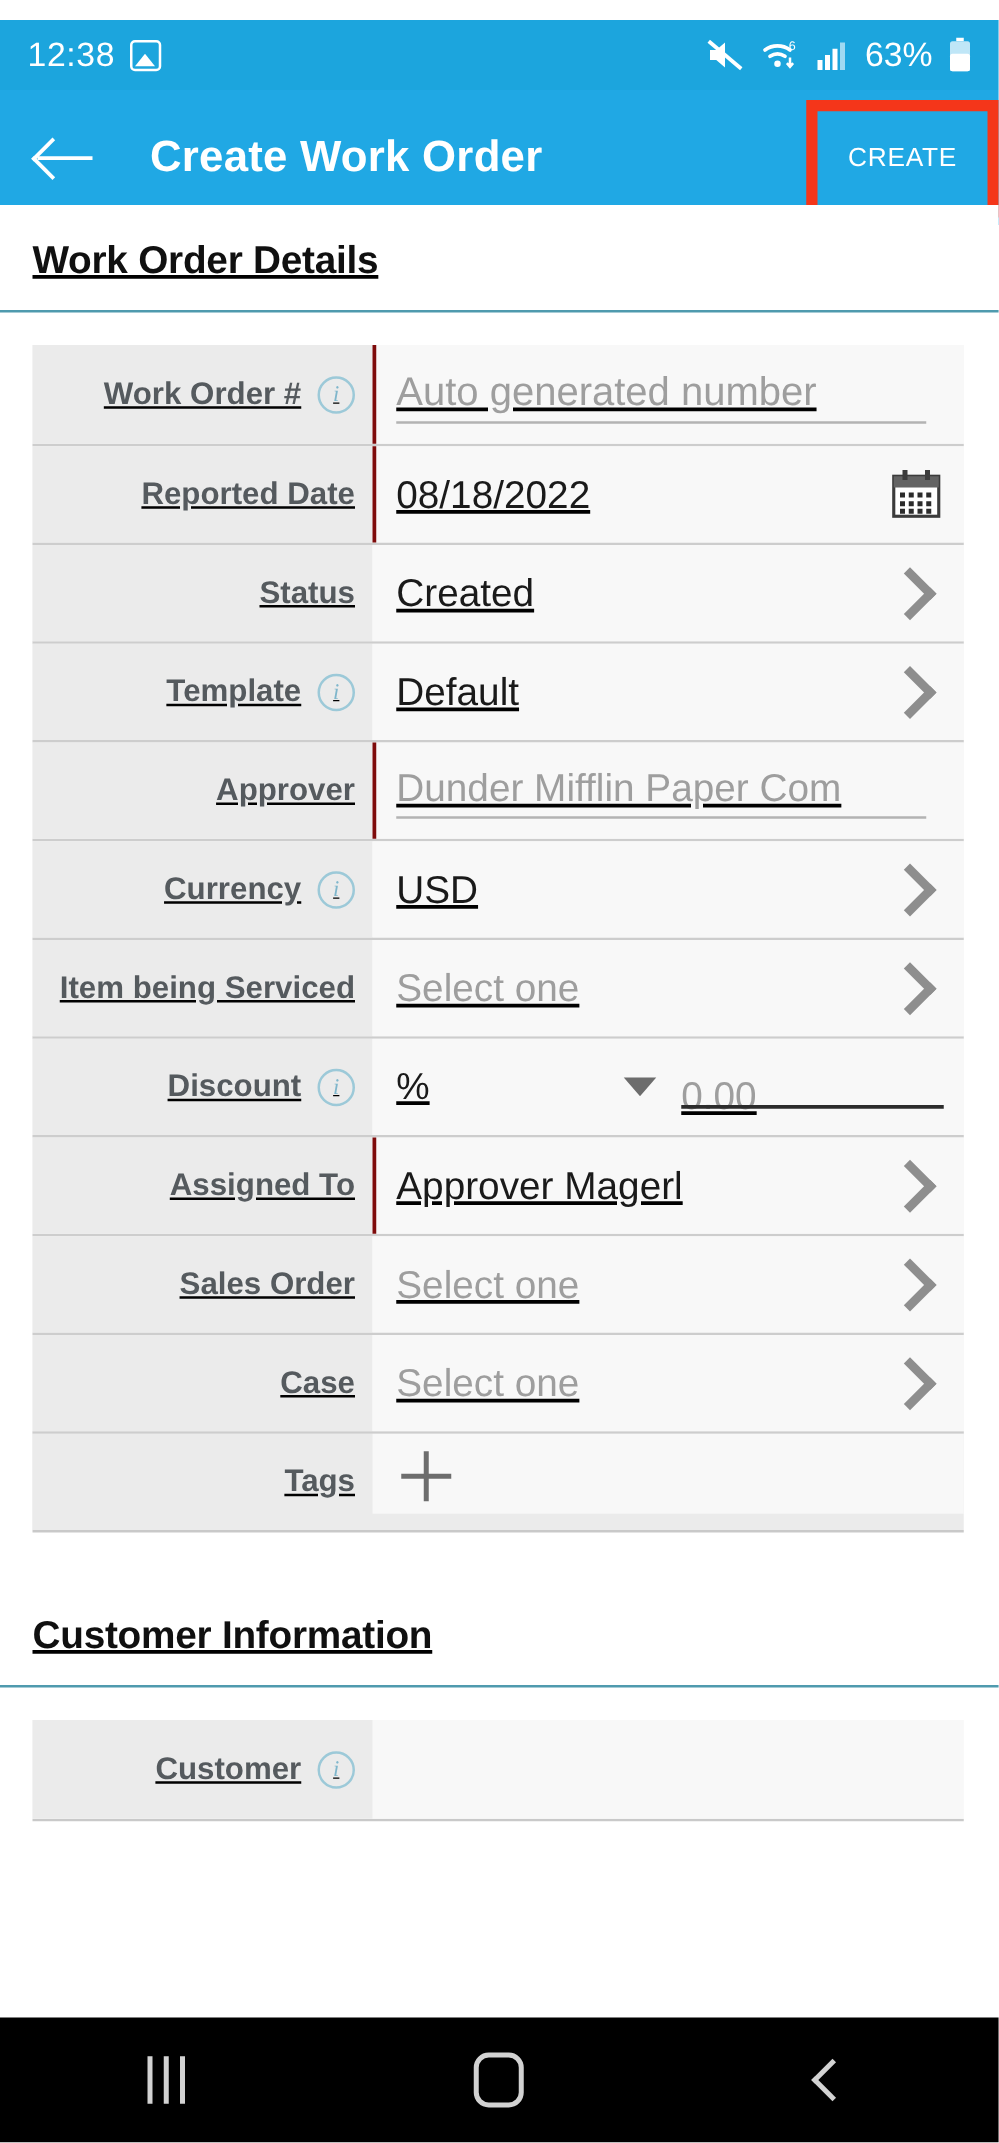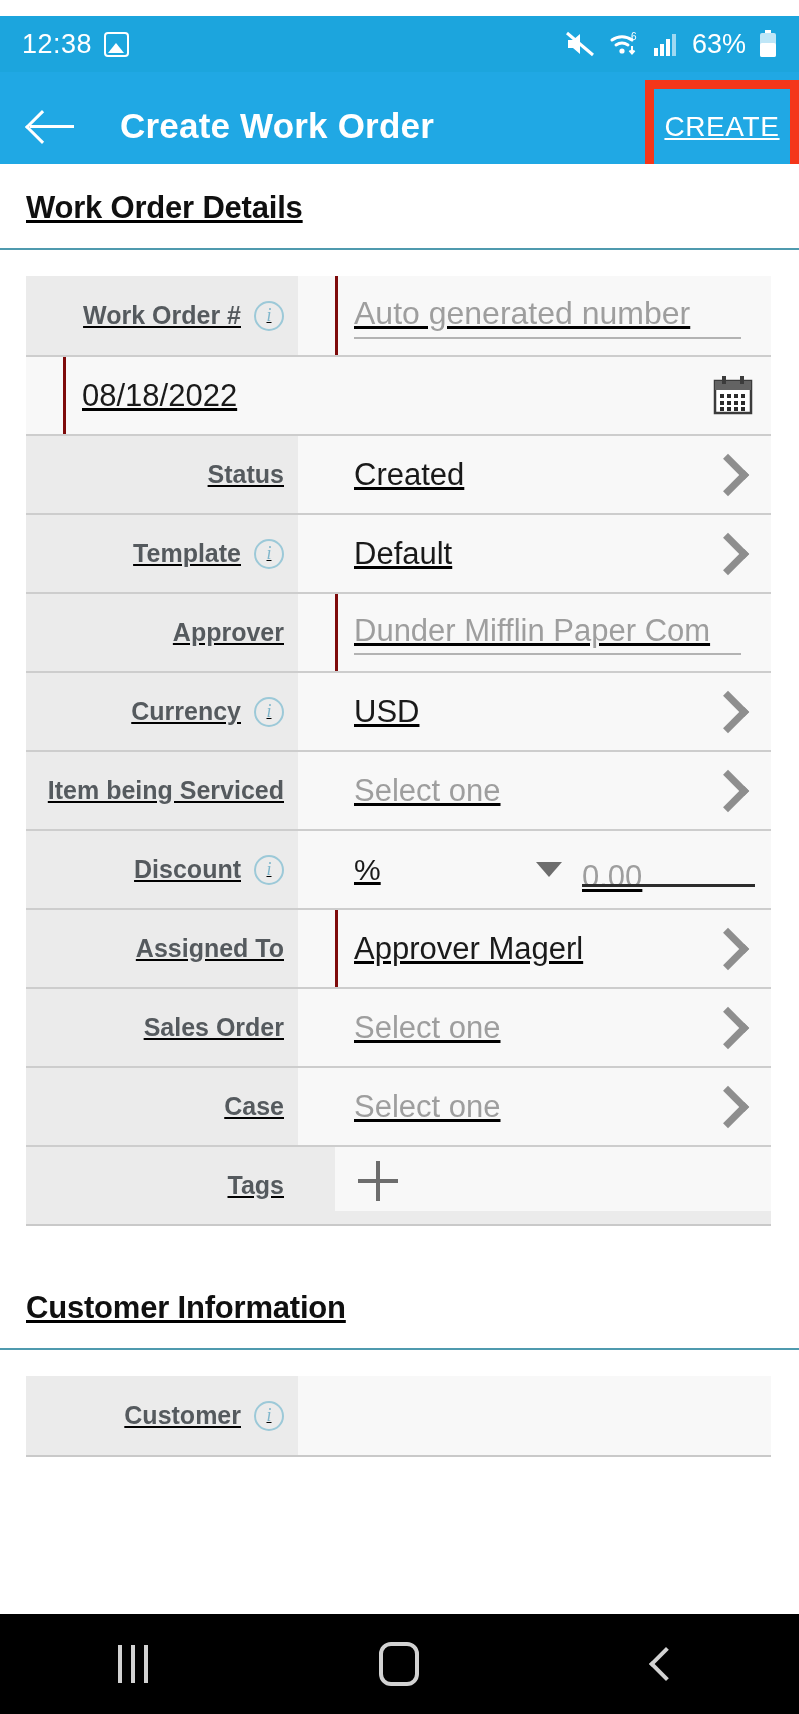--- a/index.html
+++ b/index.html
@@ -52,23 +52,22 @@
     color:#ffffff; font-size:35px; font-weight:bold; margin-left:38px;
     letter-spacing:0.2px;
   }
   .create-wrap{
     position:absolute; right:0px; top:8px;
     width:154px; height:94px;
     border:9px solid #f4361a;
     display:flex; align-items:center; justify-content:center;
   }
   .create-btn{
-    color:#ffffff; font-size:28px; letter-spacing:0.6px; font-weight:400;
+    color:#ffffff; font-size:21px; letter-spacing:0.6px; font-weight:400;
     cursor:pointer;
-    text-decoration:underline;
   }
 
   
   .content{ position:absolute; top:164px; left:0; right:0; bottom:100px; background:#fff;text-decoration:underline; }
 
   .section-title{
     font-size:31px; font-weight:bold; color:#101010;
     padding:26px 0 22px 26px; letter-spacing:-0.2px;
   }
   .section-rule{ height:2px; background:#4f9aae; }
@@ -96,21 +95,21 @@
   .info-icon{
     flex:none; width:30px;height:30px;border-radius:50%;
     border:2px solid #9cc9d8; color:#7fb6cb;
     font-size:18px; font-style:italic; font-family:"Liberation Serif", serif;
     display:flex;align-items:center;justify-content:center;
     cursor:pointer;
   }
 
   .value-cell{
     flex:1; display:flex; align-items:center;
-    padding:0 16px 0 16px; position:relative; background:#f8f8f8;margin-left:37px;
+    padding:0 16px 0 16px; position:relative; background:#f8f8f8;
   }
   .value-cell.req{ border-left:3px solid #7e0b0b; }
   .value-cell.plain{ border-left:3px solid transparent; }
 
   .value-text{ font-size:31px; color:#1a1a1a; }
   .value-text.ph{ color:#9e9e9e; }
   .value-text.big{ font-size:32px; }
 
   .underline-input{
     flex:1; display:flex; align-items:center; height:100%;
@@ -237,20 +236,23 @@
         <span class="info-icon">i</span>
       </div>
       <div class="value-cell req">
         <span class="underline-input">
           <span class="value-text ph big">Auto generated number</span>
         </span>
       </div>
     </div>
 
     <div class="row">
+      <div class="label-cell">
+        <span class="label-text">Reported Date</span>
+      </div>
       <div class="value-cell req">
         <span class="value-text">08/18/2022</span>
         <svg class="cal-icon" viewBox="0 0 44 44">
           <rect x="4" y="7" width="36" height="32" fill="#fff" stroke="#3b3b3b" stroke-width="2.5"></rect>
           <rect x="4" y="7" width="36" height="9" fill="#636363"></rect>
           <rect x="11" y="2" width="4" height="8" fill="#3b3b3b"></rect>
           <rect x="29" y="2" width="4" height="8" fill="#3b3b3b"></rect>
           <g fill="#2b2b2b">
             <rect x="9" y="20" width="4" height="4"></rect>
               <rect x="16" y="20" width="4" height="4"></rect>

